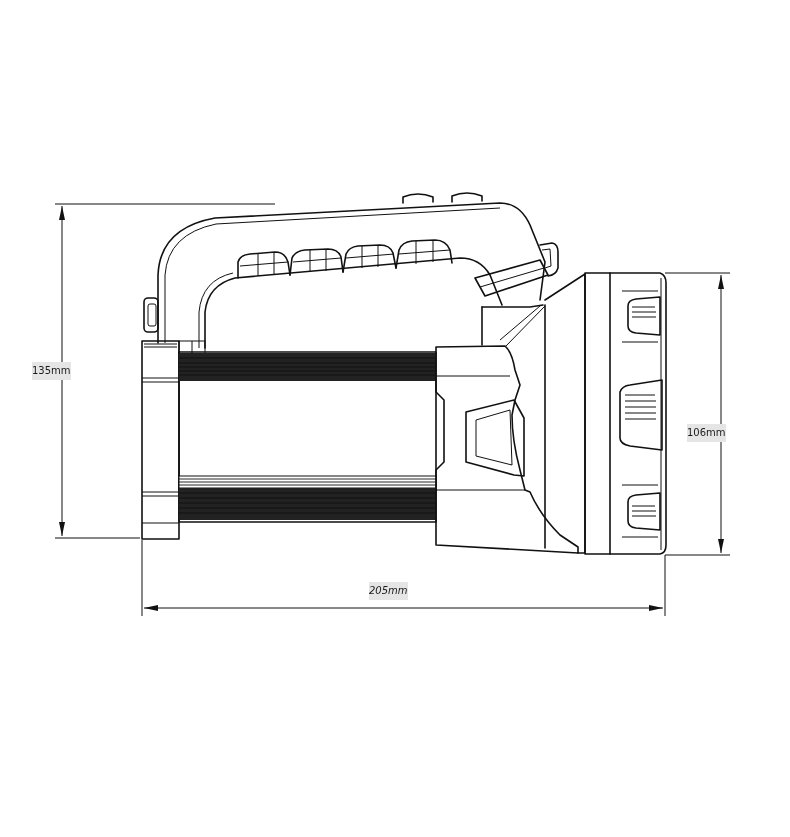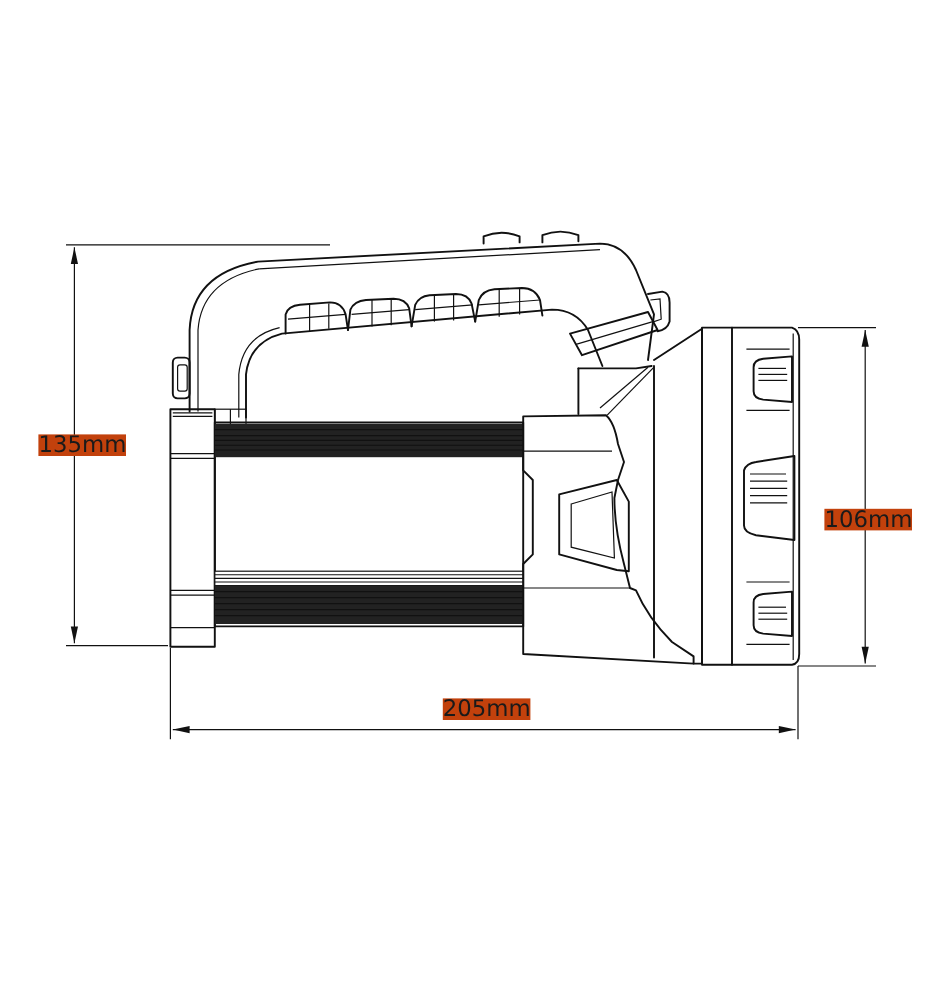--- a/index.html
+++ b/index.html
@@ -1,29 +1,29 @@
 <!DOCTYPE html>
 <html><head>
   <meta charset="utf-8">
   <style>
     html, body { margin: 0; padding: 0; background: #ffffff; }
     body { width: 790px; height: 837px; position: relative; overflow: hidden; }
     #drawing { position: absolute; left: 0; top: 0; width: 790px; height: 837px; }
     .dim-label {
       position: absolute;
       font-family: "DejaVu Sans", "Liberation Sans", sans-serif;
-      font-size: 19px;
+      font-size: 10px;
       color: #1a1a1a;
-      background: #c2410c;
+      background: #e5e5e5;
       white-space: nowrap;
       line-height: 18px;
     }
     #label-height { left: 32px; top: 362px; }
     #label-head { left: 687px; top: 424px; }
-    #label-length { left: 369px; top: 582px; }
+    #label-length { left: 369px; top: 582px; font-style: italic; }
     svg .ln { fill: none; stroke: #111; stroke-width: 1.6; stroke-linejoin: round; stroke-linecap: round; }
     svg .thin { fill: none; stroke: #111; stroke-width: 1; }
     svg .dim { fill: none; stroke: #111; stroke-width: 1; }
     svg .arrow { fill: #111; stroke: none; }
     svg .rib { stroke: #111; stroke-width: 0.9; }
   </style>
 </head>
 <body>
 
 <svg id="drawing" viewBox="0 0 790 837" xmlns="http://www.w3.org/2000/svg">

